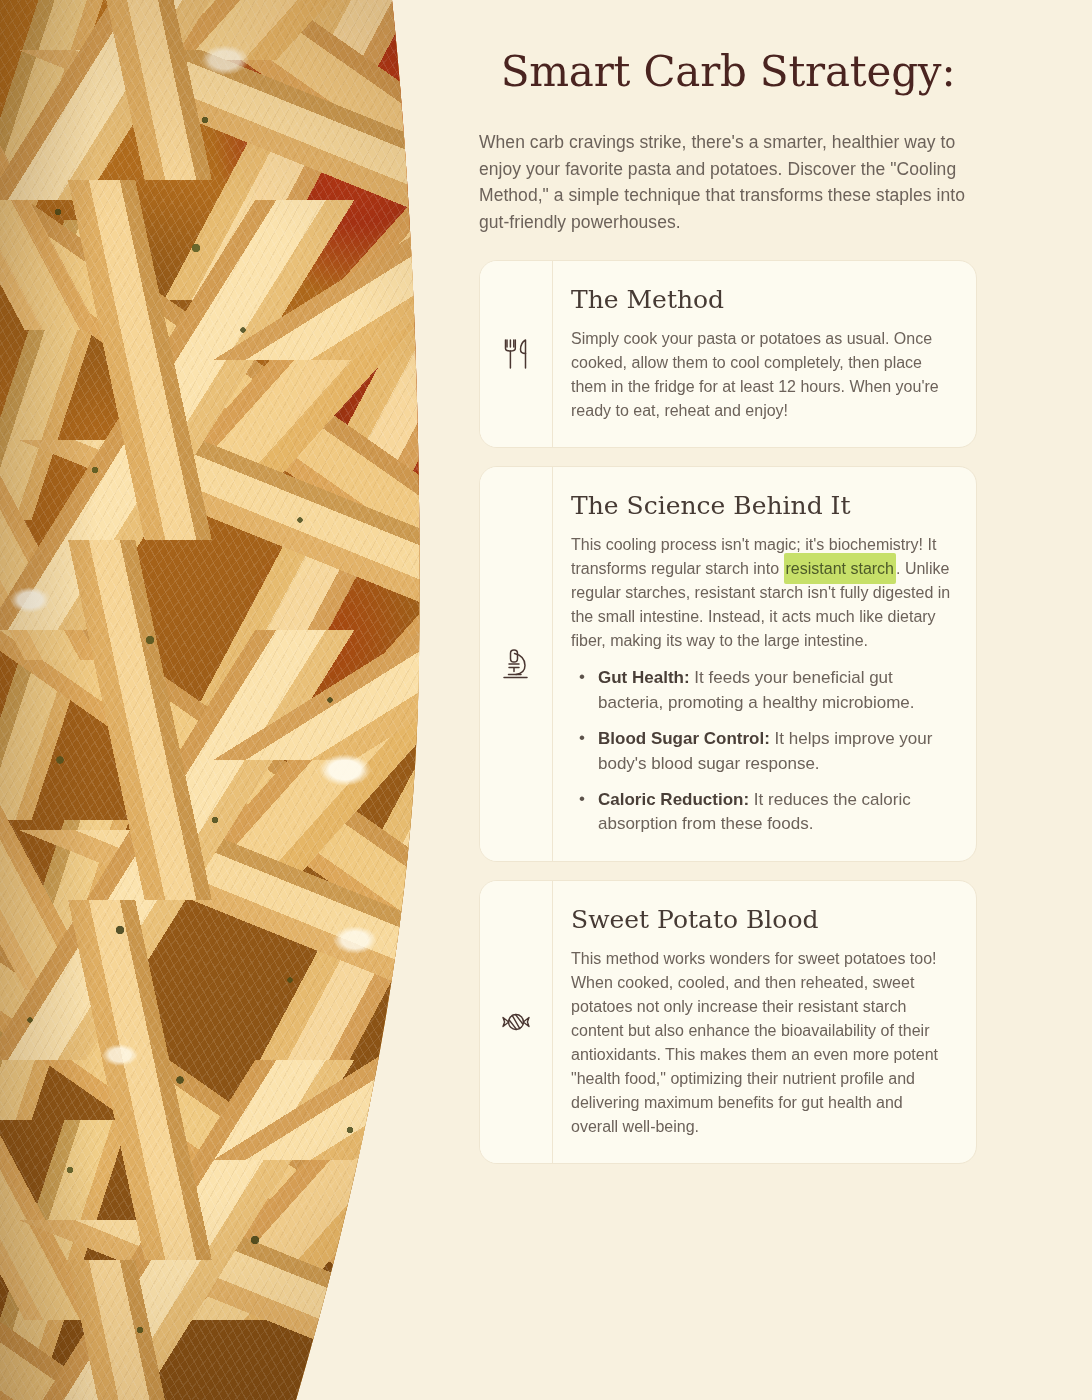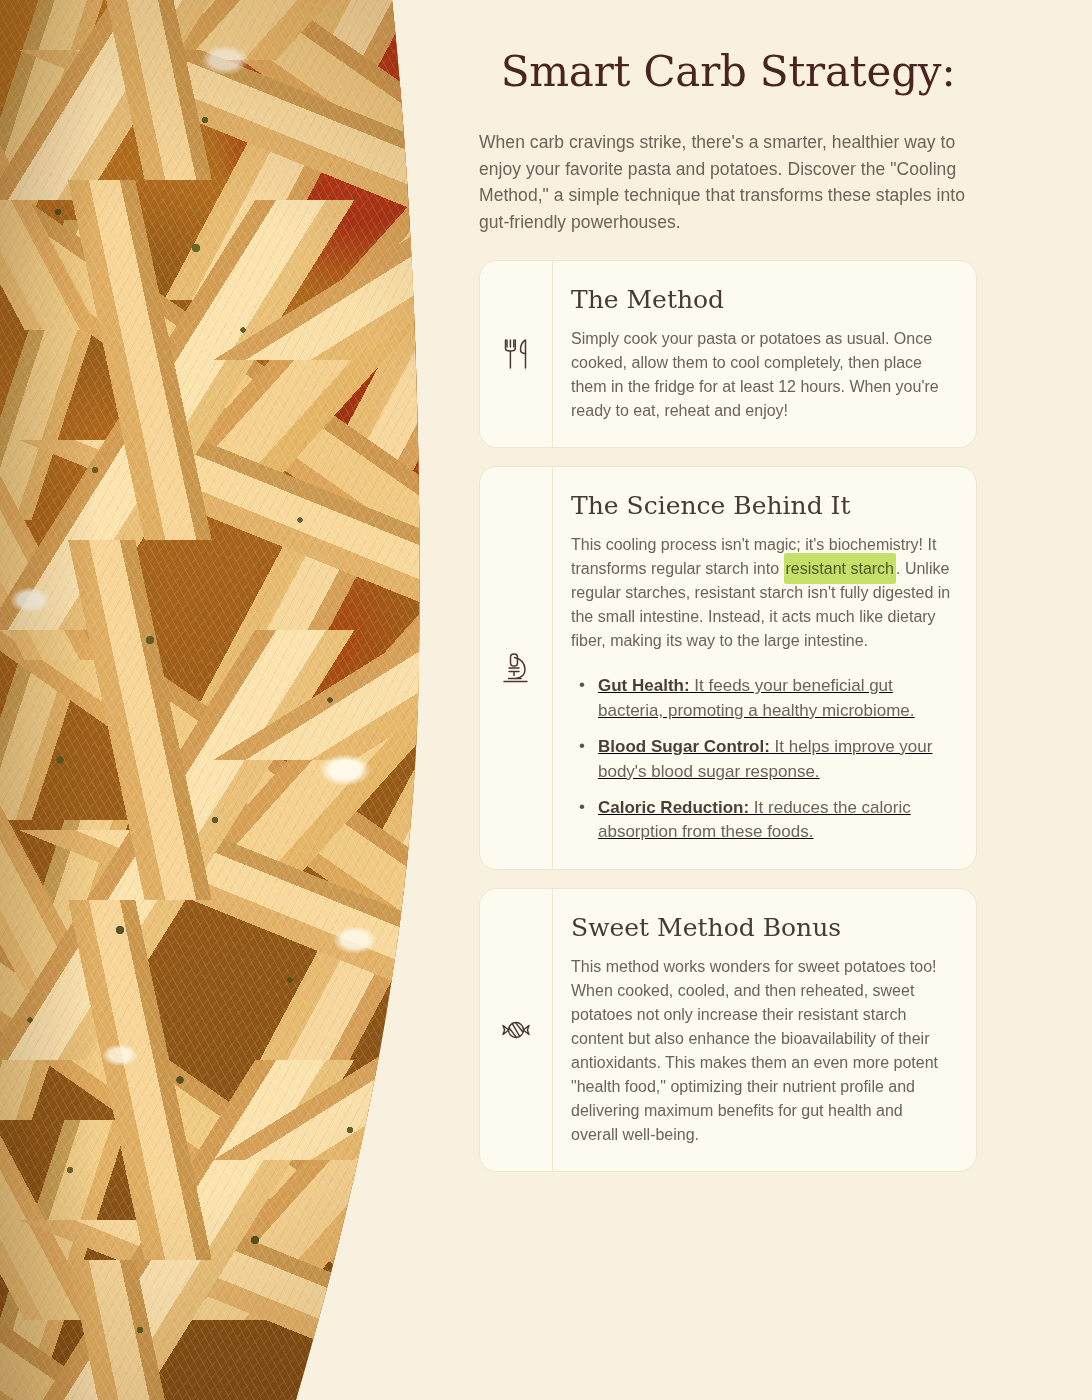--- a/index.html
+++ b/index.html
@@ -206,22 +206,21 @@
 
   .hl {
     background: #c7e069;
     color: #4d5a28;
     padding: 7px 2px;
     border-radius: 2px;
   }
 
   .bullets {
     list-style: none;
-    margin-top: 21px;
-    text-decoration: underline;
+    margin-top: 13px;
   }
   .bullets li {
     position: relative;
     padding-left: 27px;
     margin-bottom: 11px;
     font-size: 17px;
     line-height: 1.46;
     color: #6c625a;
   }
   .bullets li:last-child { margin-bottom: 0; }
@@ -315,19 +314,19 @@
             <circle cx="18" cy="12" r="7.5"></circle>
             <path d="M14.2 5.4 L21.8 18.6"></path>
             <path d="M11.2 10 L18.5 19.4"></path>
             <path d="M17.5 4.6 L24.8 14"></path>
             <path d="M10.7 12 L5 7.5 L6.6 12 L5 16.5 Z"></path>
             <path d="M25.3 12 L31 7.5 L29.4 12 L31 16.5 Z"></path>
           </svg>
         </span>
       </div>
       <div class="card-body">
-        <h2 class="card-title">Sweet Method Bonus</h2>
+        <h2 class="card-title">Sweet Potato Blood</h2>
         <p class="card-text">This method works wonders for sweet potatoes too! When cooked, cooled, and then reheated, sweet potatoes not only increase their resistant starch content but also enhance the bioavailability of their antioxidants. This makes them an even more potent "health food," optimizing their nutrient profile and delivering maximum benefits for gut health and overall well-being.</p>
       </div>
     </div>
 
   </div>
 </div>
 
 </body></html>

